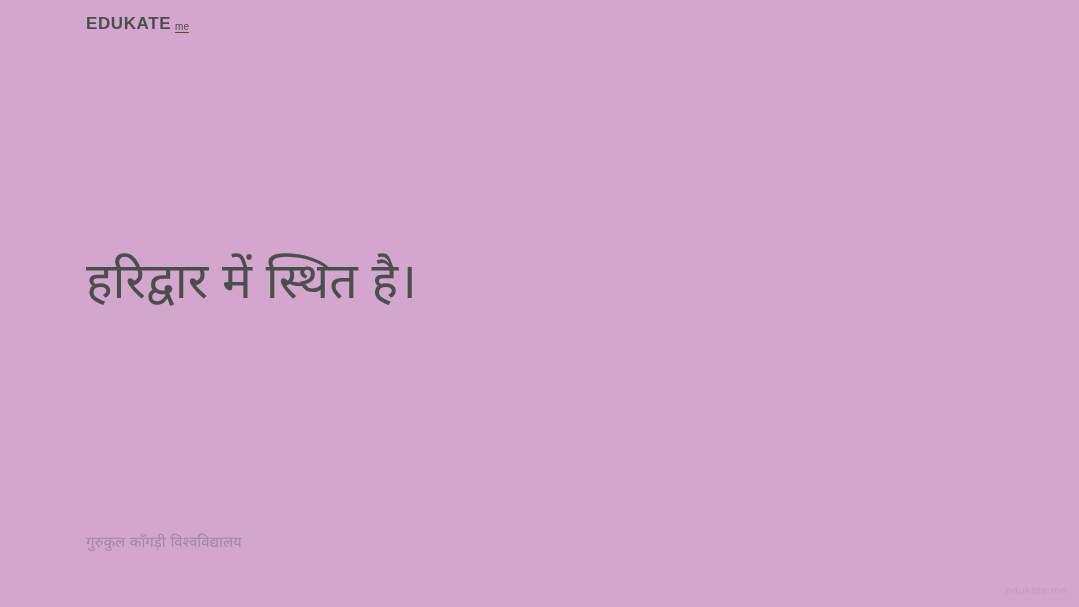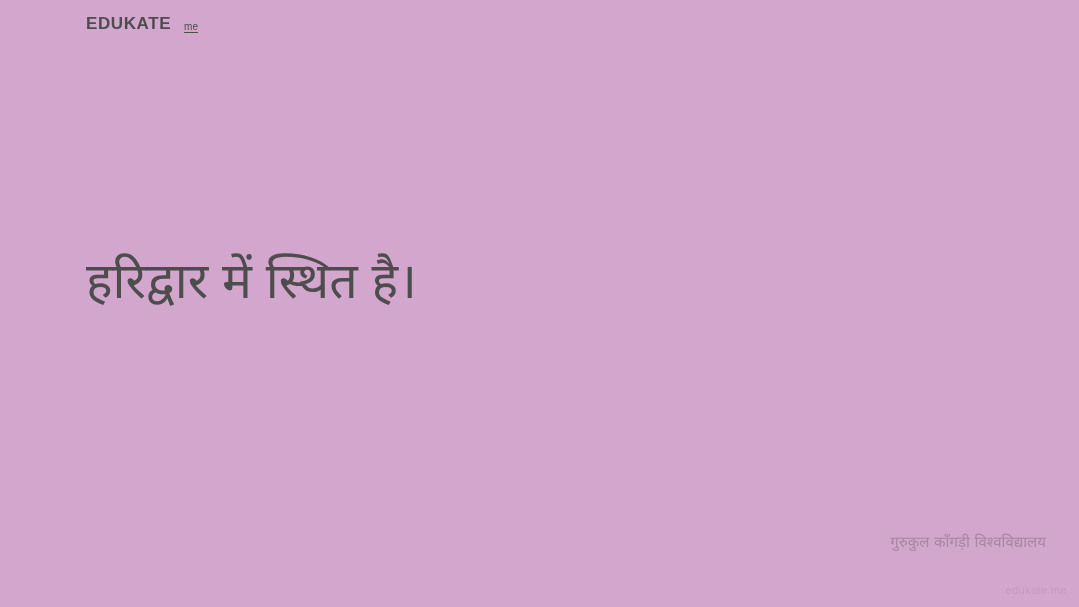--- a/index.html
+++ b/index.html
@@ -35,21 +35,21 @@
     font-weight: bold;
     font-size: 17px;
     letter-spacing: 0.6px;
     color: #4d4d4d;
   }
   #brand-sup {
     font-family: "Liberation Sans", sans-serif;
     font-size: 10px;
     font-weight: normal;
     color: #4d4d4d;
-    margin-left: 13px;
+    margin-left: 4px;
     margin-top: -1px;
     text-decoration: underline;
     text-underline-offset: 2px;
   }
 
   
   #question {
     position: absolute;
     left: 86px;
     top: 62px;
@@ -74,21 +74,20 @@
     line-height: 1.3;
     color: #4d4d4d;
   }
 
   
   #footer {
     position: absolute;
     left: 86px;
     top: 531px;
     width: 960px;
-    text-align: right;
   }
   .footer-line {
     color: #a5879f;
     line-height: 22px;
     white-space: nowrap;
   }
   #footer-topic {
     font-family: "DejaVu Sans", "Liberation Sans", sans-serif;
     font-size: 15px;
   }

